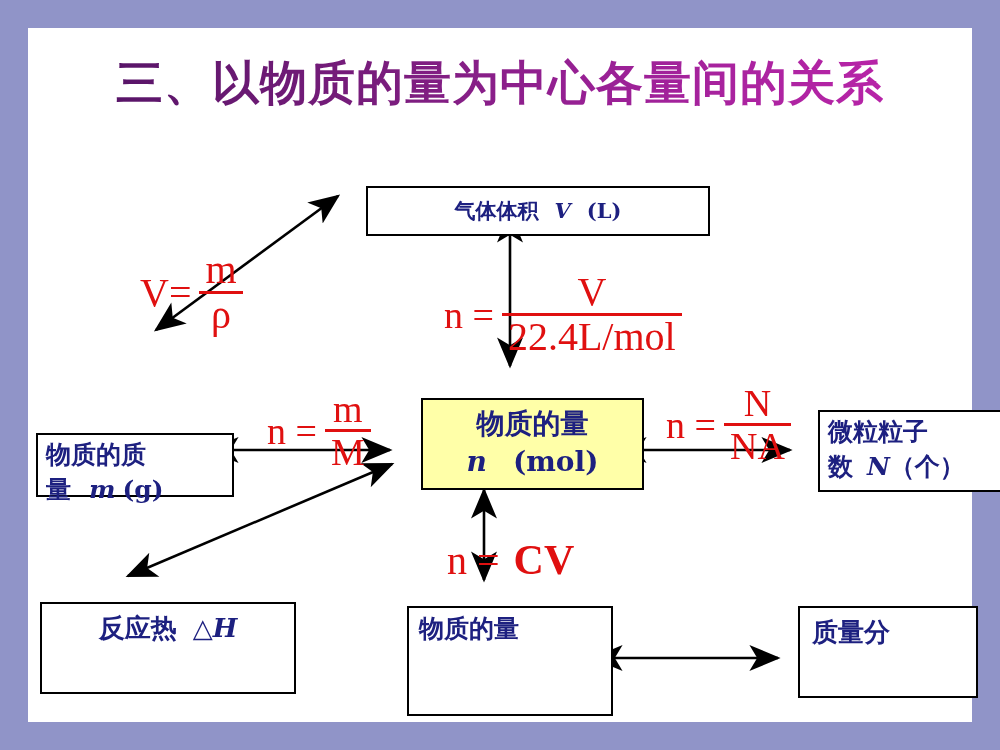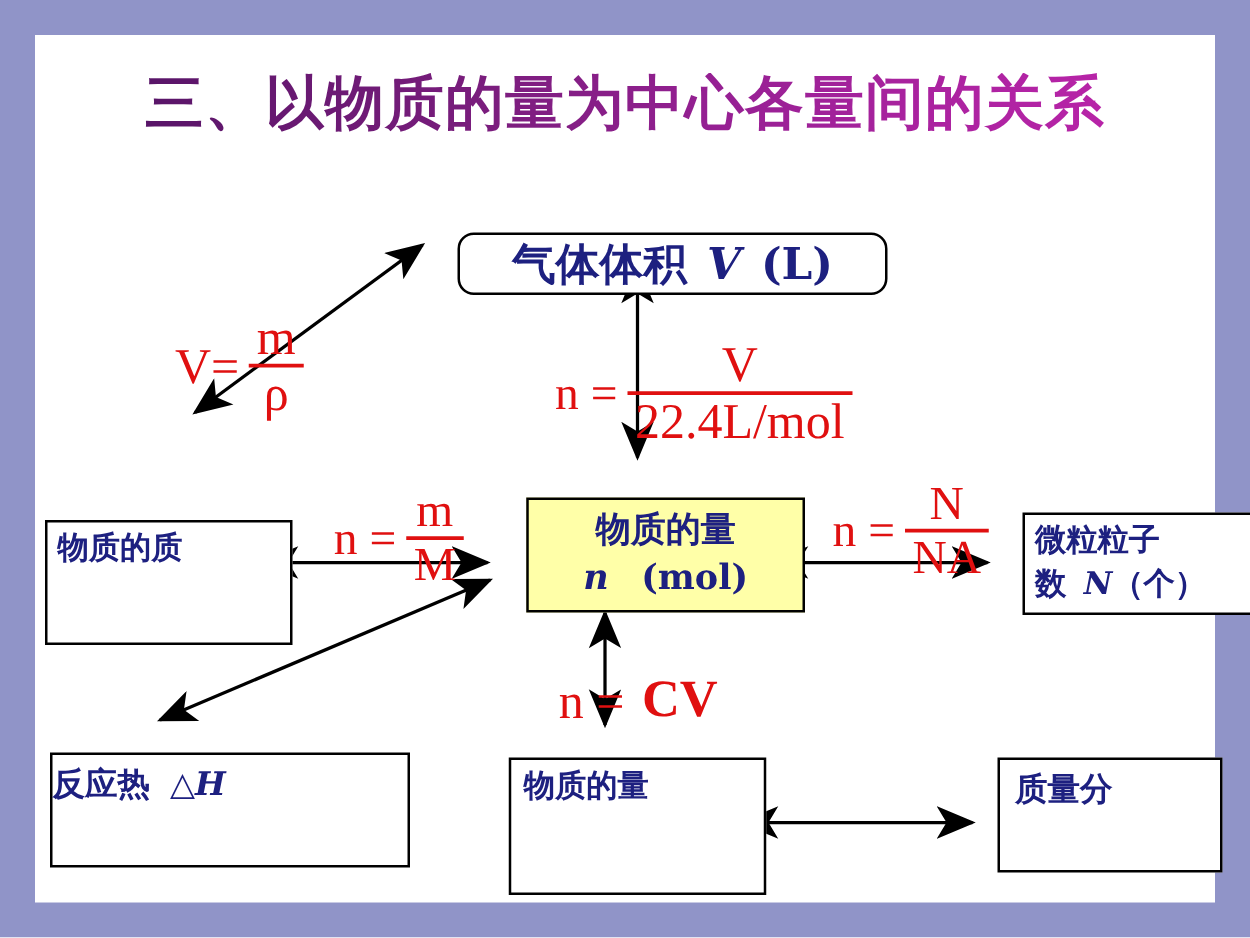--- a/index.html
+++ b/index.html
@@ -67,55 +67,55 @@
     display: block;
   }
   .hz { font-family: "DejaVu Sans", "Liberation Sans", sans-serif; font-weight: 700; }
   .it { font-style: italic; }
   .sup { font-size: 0.62em; vertical-align: super; }
 
   
   #box-gas {
     left: 338px; top: 158px; width: 344px; height: 50px;
     display: flex; align-items: center; justify-content: center;
-    font-size: 35px;
-    border-radius: 13px;
+    font-size: 21px;
   }
   #box-gas .gap { display:inline-block; width: 16px; }
 
   
   #box-mole {
     left: 393px; top: 370px; width: 223px; height: 92px;
     background: #ffffa8;
     padding: 5px 0 0 0;
     text-align: center;
     font-size: 28px;
     line-height: 1.34;
   }
 
   
   #box-mass {
-    left: 8px; top: 388px; width: 198px; height: 100px;
+    left: 8px; top: 405px; width: 198px; height: 64px;
     padding: 3px 0 0 8px;
     font-size: 25px;
     line-height: 1.38;
   }
 
   
   #box-particles {
     left: 790px; top: 382px; width: 208px; height: 82px;
     padding: 3px 0 0 8px;
     font-size: 25px;
     line-height: 1.38;
   }
 
   
   #box-heat {
-    left: 12px; top: 574px; width: 288px; height: 92px;
+    left: 12px; top: 574px; width: 256px; height: 92px;
     padding: 6px 0 0 0;
+    text-align: center;
     font-size: 26px;
     line-height: 1.4;
   }
 
   
   #box-conc {
     left: 379px; top: 578px; width: 206px; height: 110px;
     padding: 4px 0 0 10px;
     font-size: 25px;
     line-height: 1.36;
@@ -223,20 +223,23 @@
 
     <div class="node" id="box-mole">
       <span class="ln hz">物质的量</span>
       <span class="ln">
         <span class="it">n</span><span class="gap" style="display:inline-block;width:26px"></span><span>(mol)</span>
       </span>
     </div>
 
     <div class="node" id="box-mass">
       <span class="ln hz">物质的质</span>
+      <span class="ln">
+        <span class="hz">量</span><span style="display:inline-block;width:18px"></span><span class="it">m</span><span style="display:inline-block;width:7px"></span><span>(g)</span>
+      </span>
     </div>
 
     <div class="node" id="box-particles">
       <span class="ln hz">微粒粒子</span>
       <span class="ln">
         <span class="hz">数</span><span style="display:inline-block;width:14px"></span><span class="it">N</span><span class="hz">（个）</span>
       </span>
     </div>
 
     <div class="node" id="box-heat">

